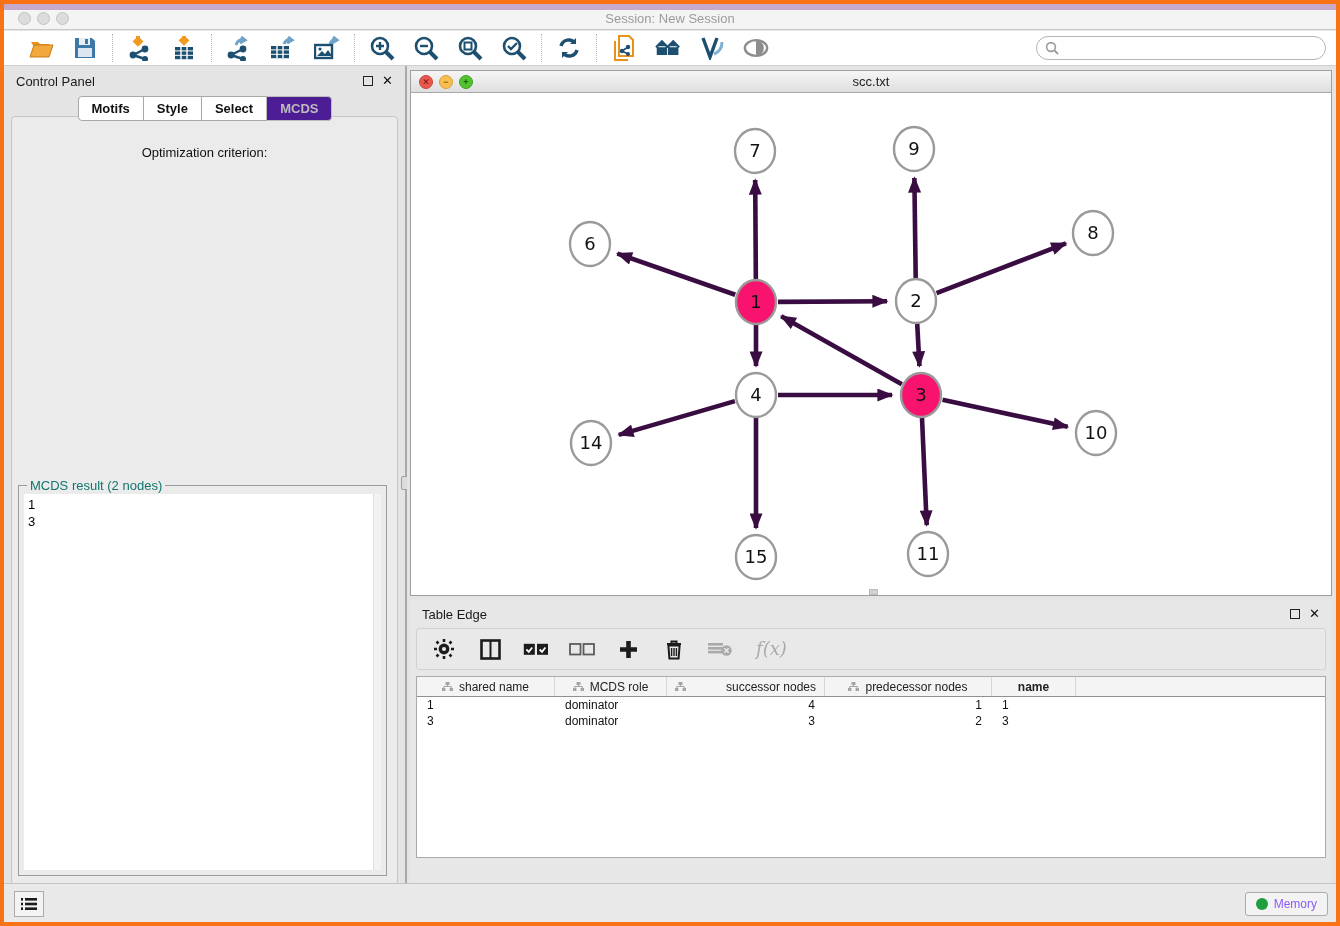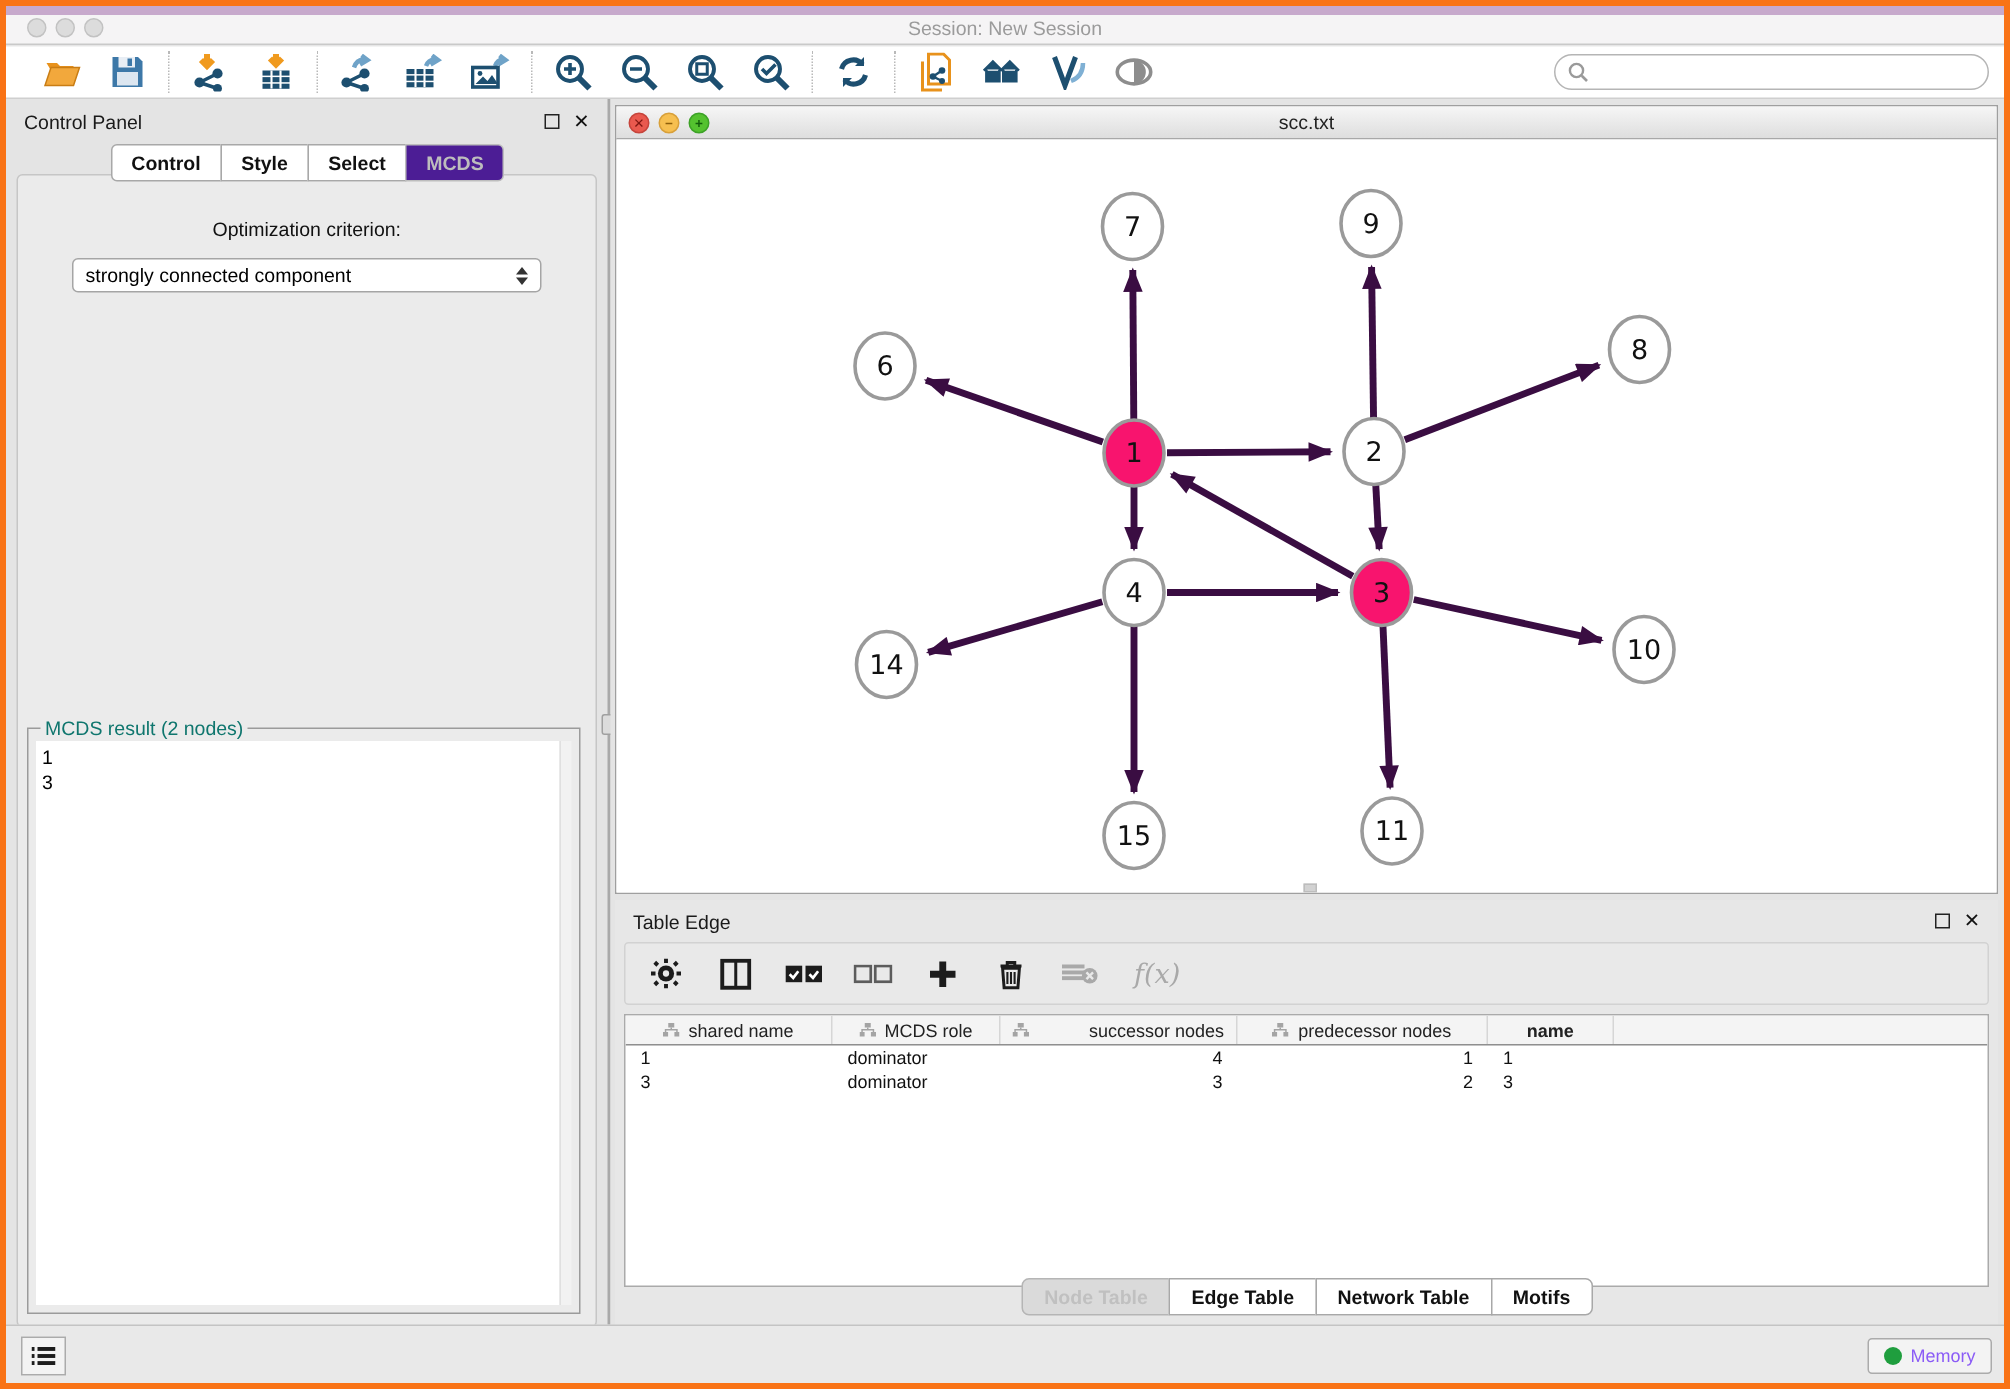--- a/index.html
+++ b/index.html
@@ -256,34 +256,27 @@
 
     <div class="left-panel">
       <div class="cp-header">
         <span class="panel-title">Control Panel</span>
         <span class="panel-ctl">
           <span class="float-ic"></span>
           <span class="close-ic">✕</span>
         </span>
       </div>
       <div class="cp-tabs" id="cp-tabs">
-          <div class="cp-tab">Control</div>
+          <div class="cp-tab">Motifs</div>
           <div class="cp-tab">Style</div>
           <div class="cp-tab">Select</div>
           <div class="cp-tab disabled">MCDS</div>
         </div>
       <div class="cp-body">
         <div class="opt-label">Optimization criterion:</div>
-        <div class="dropdown">
-          <span>strongly connected component</span>
-          <span class="dd-arrows">
-              <i class="dd-up"></i>
-              <i class="dd-down"></i>
-            </span>
-        </div>
         <div class="result-fieldset">
           <span class="result-legend">MCDS result (2 nodes)</span>
           <div class="result-text">1
 3</div>
           <div class="result-scroll"></div>
         </div>
       </div>
     </div>
 
     <div class="v-divider">
@@ -497,26 +490,20 @@
               </div>
               <div class="tbl-row">
                 <div class="tbl-cell" style="width: 138px; text-align: left;">3</div>
                 <div class="tbl-cell" style="width: 112px; text-align: left;">dominator</div>
                 <div class="tbl-cell" style="width: 158px; text-align: right;">3</div>
                 <div class="tbl-cell" style="width: 167px; text-align: right;">2</div>
                 <div class="tbl-cell" style="width: 84px; text-align: left;">3</div>
               </div>
             </div>
         </div>
-        <div class="tp-tabs" id="tp-tabs">
-            <div class="tp-tab disabled">Node Table</div>
-            <div class="tp-tab">Edge Table</div>
-            <div class="tp-tab">Network Table</div>
-            <div class="tp-tab">Motifs</div>
-          </div>
       </div>
     </div>
   </div>
 
   <div class="statusbar">
     <div class="menu-btn">
       <svg width="16" height="14" viewBox="0 0 16 14">
           <g fill="#1c1c1c">
             <rect x="0" y="1" width="2" height="2.6"></rect>
             <rect x="4" y="1" width="12" height="2.6"></rect>

